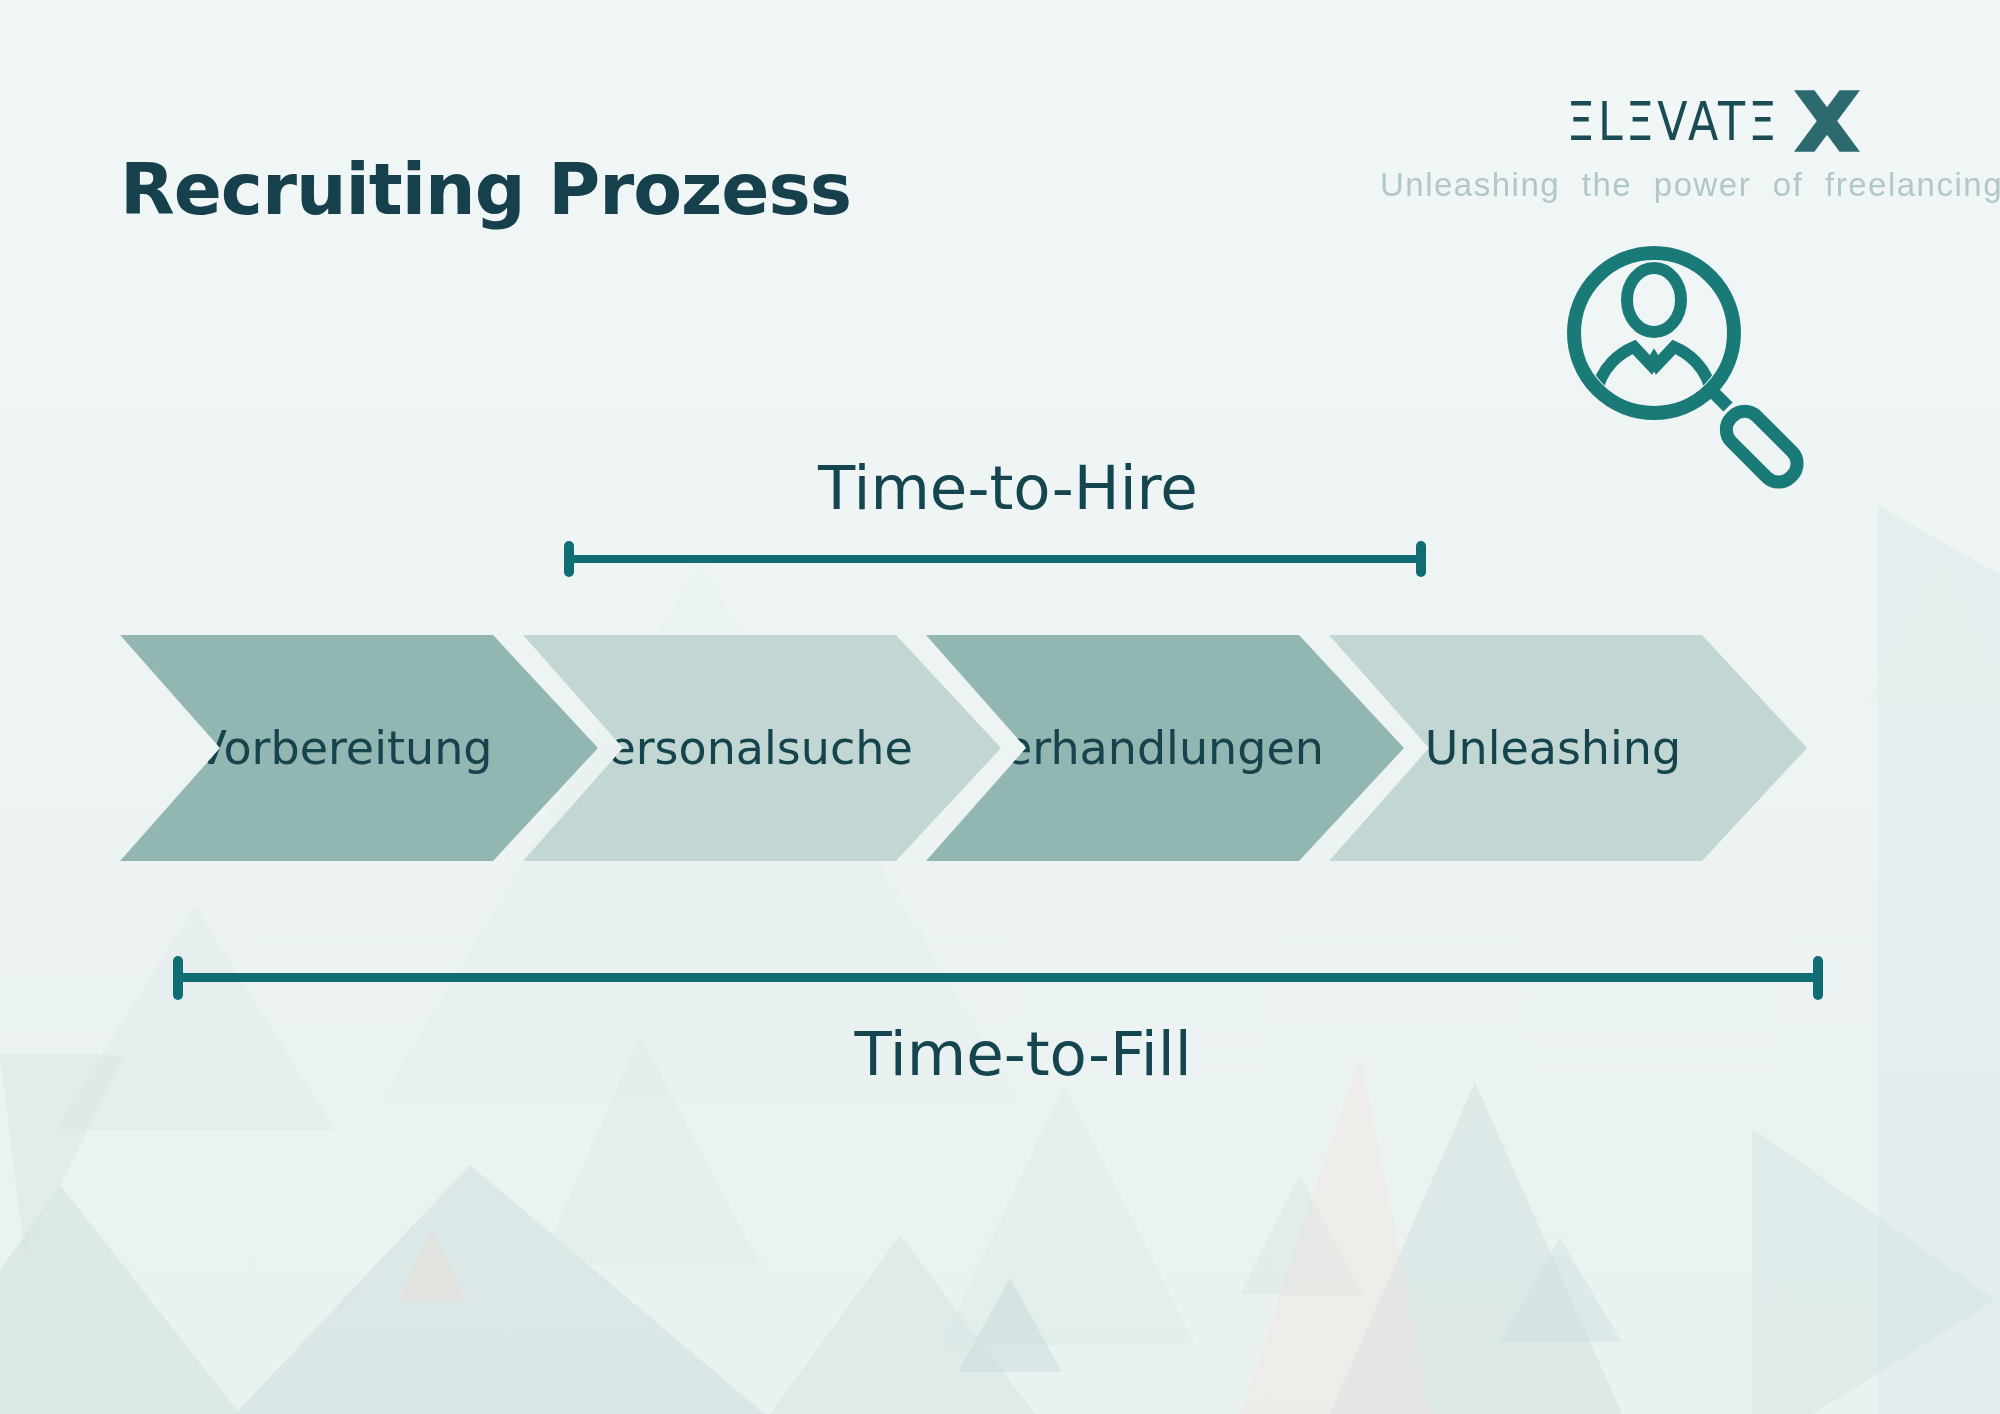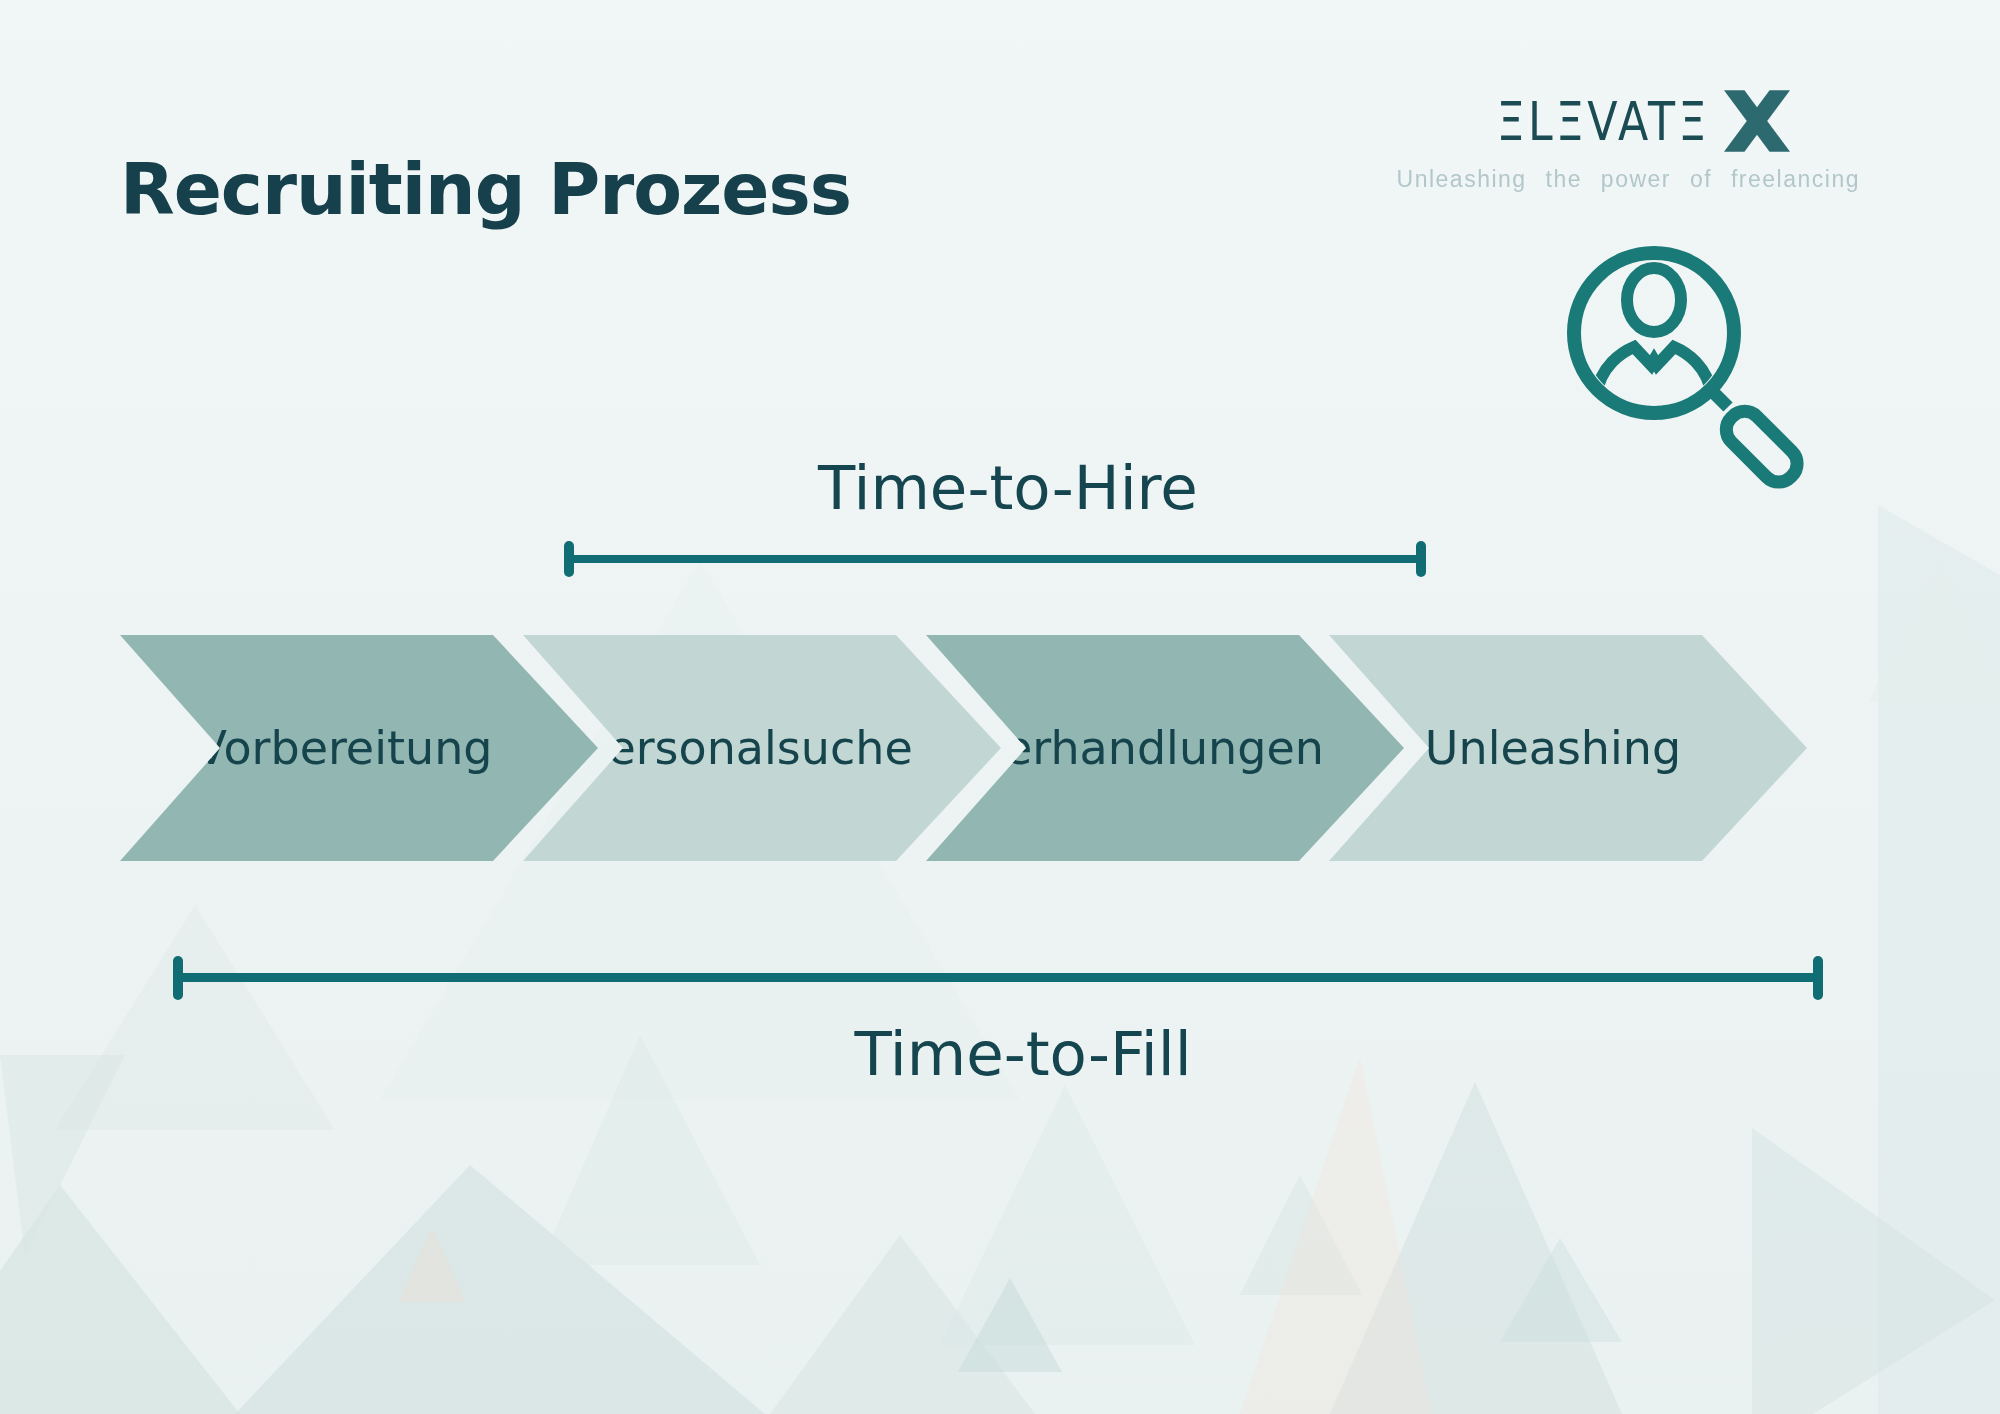--- a/index.html
+++ b/index.html
@@ -11,29 +11,29 @@
   
   .bg-decor{position:absolute;inset:0;pointer-events:none;}
   
   .title{
     position:absolute;left:120px;top:100px;
     font-size:71px;font-weight:bold;letter-spacing:-1px;
     color:#16414c;
   }
   
   .logo{position:absolute;left:1380px;top:86px;width:480px;text-align:right;}
-  .logo-row{display:flex;align-items:center;justify-content:center;gap:14px;height:70px;}
+  .logo-row{display:flex;align-items:center;justify-content:flex-end;gap:14px;height:70px;}
   .wordmark{
     display:inline-block;font-size:54px;color:#1b4b53;letter-spacing:4px;
     transform:scaleX(0.82);transform-origin:right center;white-space:nowrap;
   }
   .logo-x{width:66px;height:62px;flex:0 0 auto;}
   .tagline{
     margin-top:10px;font-family:"Liberation Sans",sans-serif;
-    font-size:23px;color:#b2c7ca;letter-spacing:1.5px;word-spacing:11px;white-space:nowrap;
+    font-size:33px;color:#b2c7ca;letter-spacing:1.5px;word-spacing:11px;white-space:nowrap;
   }
   
   .search-icon{position:absolute;left:1552px;top:238px;width:270px;height:265px;}
   
   .bracket{position:absolute;}
   .bracket .line{position:absolute;left:4px;right:4px;background:#0f6d73;border-radius:4px;}
   .bracket .cap{position:absolute;top:0;bottom:0;width:10px;background:#0f6d73;border-radius:5px;}
   .bracket .cap.left{left:0;}
   .bracket .cap.right{right:0;}
   .tth-bracket{left:564px;top:541px;width:862px;height:36px;}

